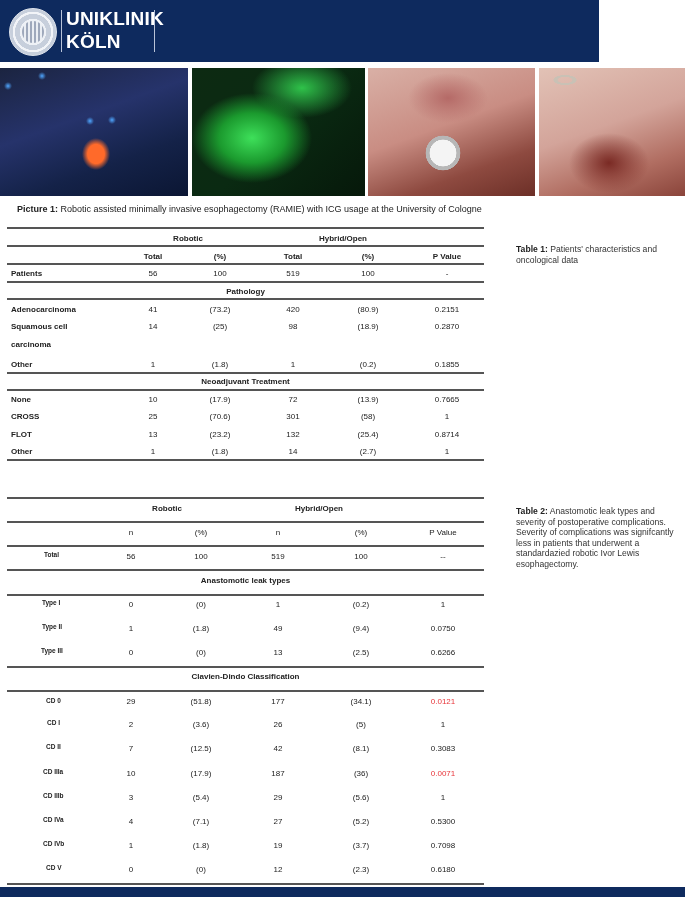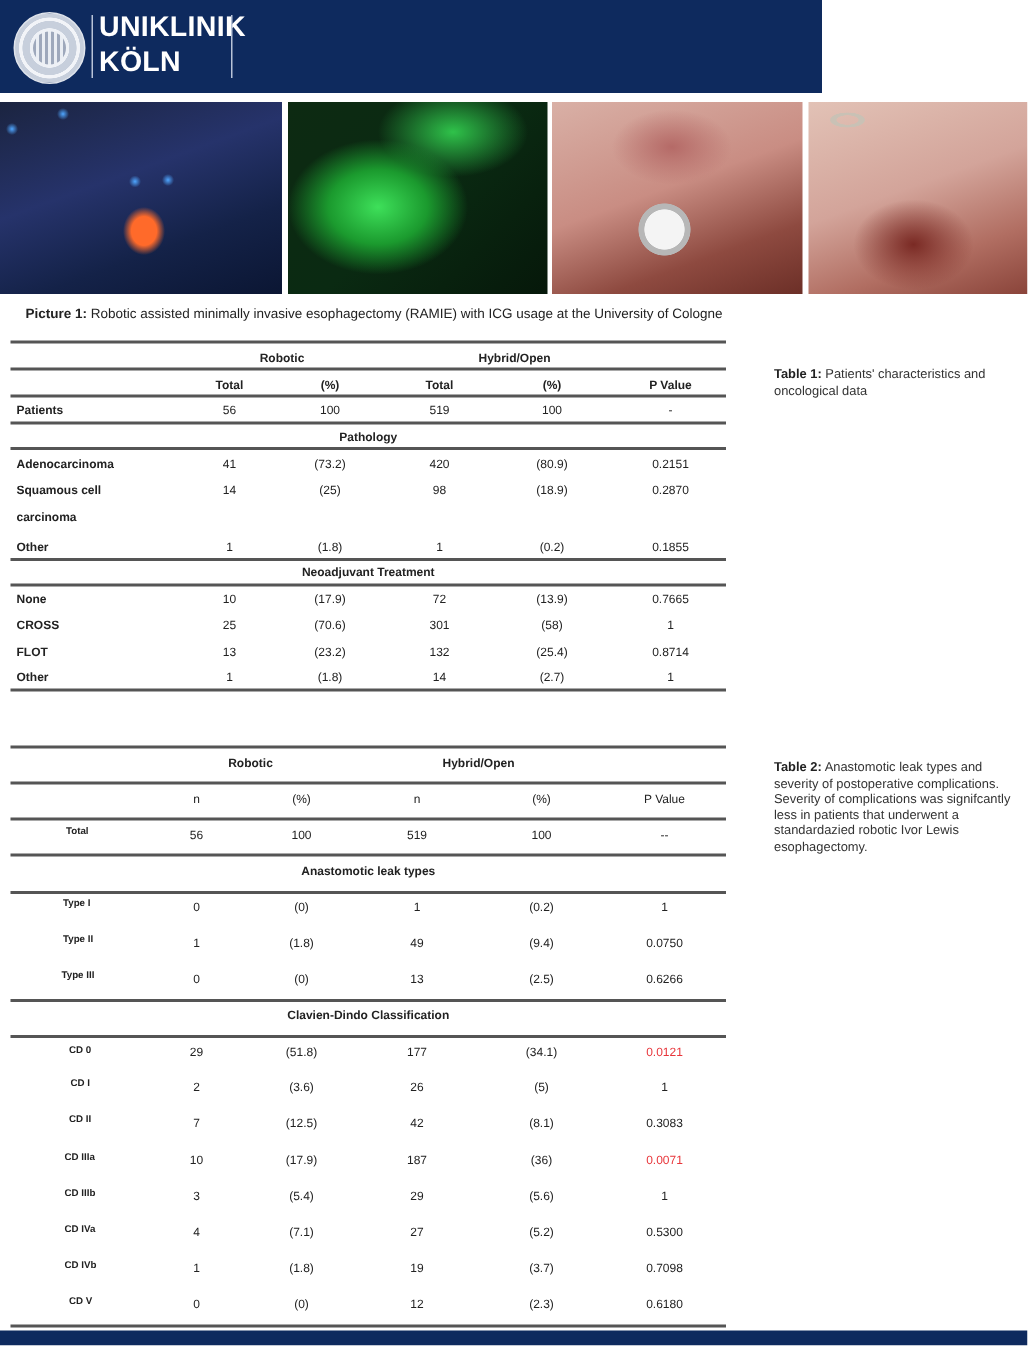--- a/index.html
+++ b/index.html
@@ -1,18 +1,18 @@
 <!DOCTYPE html>
 <html><head>
 <meta charset="utf-8">
 <style>
   html, body { margin:0; padding:0; }
   body { width:685px; height:897px; position:relative; background:#ffffff; overflow:hidden;
          font-family:"Liberation Sans", sans-serif; color:#222; }
-  .header { position:absolute; left:0; top:0; width:548px; height:62px; background:#0e2a5e; }
+  .header { position:absolute; left:0; top:0; width:599px; height:62px; background:#0e2a5e; }
   .header-rule { position:absolute; left:0; top:62px; width:685px; height:2px; background:#ffffff; }
   .seal { position:absolute; left:9px; top:8px; width:46px; height:46px; border-radius:50%;
           background:radial-gradient(circle at 50% 50%, #eef1f6 0 40%, #c7cfdc 41% 55%, #f2f4f8 56% 62%, #c7cfdc 63% 100%);
           border:1px solid #dfe4ec; }
   .seal::after { content:""; position:absolute; left:12px; top:12px; width:22px; height:22px; border-radius:50%;
           background:repeating-linear-gradient(90deg,#8a96ad 0 2px,#e9edf3 2px 4px); opacity:.8; }
   .vdiv { position:absolute; top:10px; width:1px; height:42px; background:#b8c3d8; }
   .brand { position:absolute; left:66px; top:7px; color:#fff; font-weight:bold; font-size:19px; line-height:23px; letter-spacing:0.2px; }
   .dept { position:absolute; left:160px; top:10px; color:#fff; font-weight:bold; font-size:11.5px; line-height:14px; }
 

